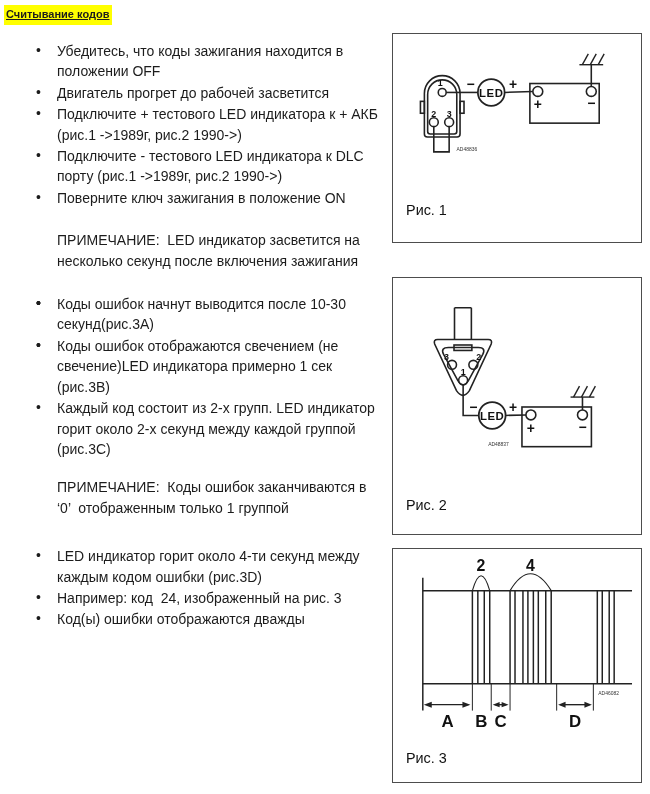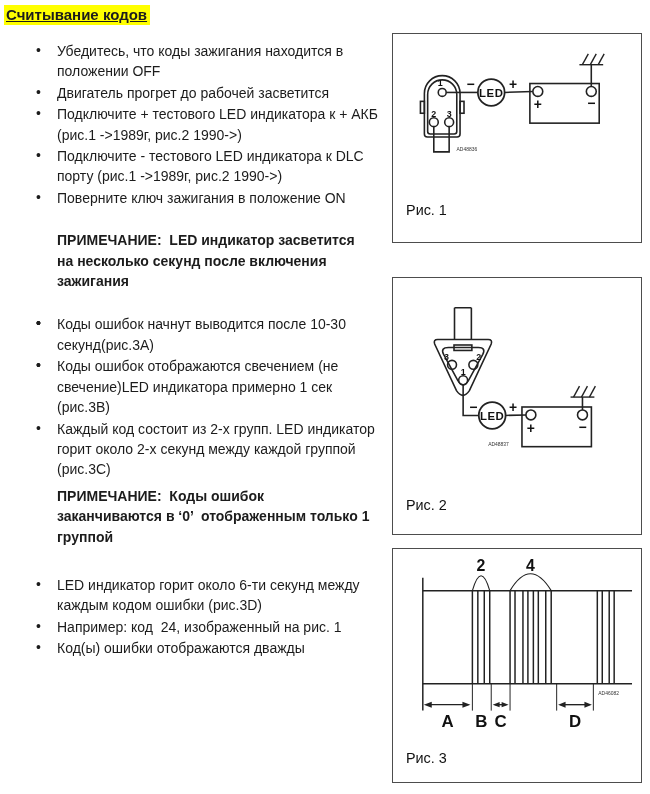--- a/index.html
+++ b/index.html
@@ -1,25 +1,25 @@
 <!DOCTYPE html>
 <html><head>
 <meta charset="utf-8">
 <style>
   html,body{margin:0;padding:0}
   body{width:650px;height:794px;background:#ffffff;position:relative;
        font-family:"Liberation Sans",sans-serif;color:#1c1c1c;overflow:hidden}
-  .title{position:absolute;left:4px;top:5px;font-size:15px;font-weight:bold;
+  .title{position:absolute;left:4px;top:5px;font-size:11px;font-weight:bold;
          text-decoration:underline;background:#ffff00;padding:1px 3px 2px 2px;line-height:17px}
   #content{position:absolute;left:0;top:41px;width:390px;font-size:14px;line-height:20.4px}
   .bullet{position:relative;margin:0 0 1px 57px;width:322px}
   .dot{position:absolute;left:-21px;top:-1px}
   .btext{white-space:pre-wrap}
-  .note{margin:22px 0 23px 57px;width:315px;font-weight:bold;white-space:pre-wrap}
-  p.note:last-of-type{margin:6px 0 28px 57px}
+  .note{margin:22px 0 23px 57px;width:315px;font-weight:normal;white-space:pre-wrap}
+  p.note:last-of-type{margin:18px 0 28px 57px}
   .figbox{position:absolute;left:392px;width:250px;border:1px solid #4d4d4d;
           background:#fff;box-sizing:border-box}
   #figbox1{top:33px;height:210px}
   #figbox2{top:277px;height:258px}
   #figbox3{top:548px;height:235px}
   .figbox svg{display:block;width:100%;height:100%}
   svg text{font-family:"Liberation Sans",sans-serif;fill:#111}
   .pin-label{font-size:9px;font-weight:bold}
   .sign{font-size:14px;font-weight:bold}
   .led-label{font-size:11.5px;font-weight:bold;letter-spacing:.5px}
@@ -40,22 +40,22 @@
     <div class="bullet"><span class="dot">•</span><span class="btext">Подключите - тестового LED индикатора к DLC порту (рис.1 -&gt;1989г, рис.2 1990-&gt;)</span></div>
     <div class="bullet"><span class="dot">•</span><span class="btext">Поверните ключ зажигания в положение ON</span></div>
     <p class="note">ПРИМЕЧАНИЕ:  LED индикатор засветится на несколько секунд после включения зажигания</p>
     <div class="bullet"><span class="dot">•</span></div>
     <div class="bullet"><span class="dot">•</span></div>
     <div class="bullet"><span class="dot">•</span><span class="btext">Коды ошибок начнут выводится после 10-30 секунд(рис.3А)</span></div>
     <div class="bullet"><span class="dot">•</span></div>
     <div class="bullet"><span class="dot">•</span><span class="btext">Коды ошибок отображаются свечением (не свечение)LED индикатора примерно 1 сек (рис.3В)</span></div>
     <div class="bullet"><span class="dot">•</span><span class="btext">Каждый код состоит из 2-х групп. LED индикатор горит около 2-х секунд между каждой группой (рис.3С)</span></div>
     <p class="note">ПРИМЕЧАНИЕ:  Коды ошибок заканчиваются в ‘0’  отображенным только 1 группой</p>
-    <div class="bullet"><span class="dot">•</span><span class="btext">LED индикатор горит около 6-ти секунд между каждым кодом ошибки (рис.3D)</span></div>
-    <div class="bullet"><span class="dot">•</span><span class="btext">Например: код  24, изображенный на рис. 1</span></div>
+    <div class="bullet"><span class="dot">•</span><span class="btext">LED индикатор горит около 4-ти секунд между каждым кодом ошибки (рис.3D)</span></div>
+    <div class="bullet"><span class="dot">•</span><span class="btext">Например: код  24, изображенный на рис. 3</span></div>
     <div class="bullet"><span class="dot">•</span><span class="btext">Код(ы) ошибки отображаются дважды</span></div>
   </div>
 
 <div class="figbox" id="figbox1">
   <svg viewBox="0 0 250 210">
     <g stroke="#222" fill="none" stroke-width="1.6">
       <path d="M31.5,101 L31.5,60 A18,18 0 0 1 67.5,60 L67.5,101 Q67.5,104 64.5,104 L34.5,104 Q31.5,104 31.5,101 Z"></path>
       <path d="M34.8,98.5 L34.8,61 A14.7,14.7 0 0 1 64.2,61 L64.2,98.5 Q64.2,101 61.5,101 L37.5,101 Q34.8,101 34.8,98.5 Z"></path>
       <rect x="27.5" y="68" width="4" height="12"></rect>
       <rect x="67.5" y="68" width="4" height="12"></rect>

